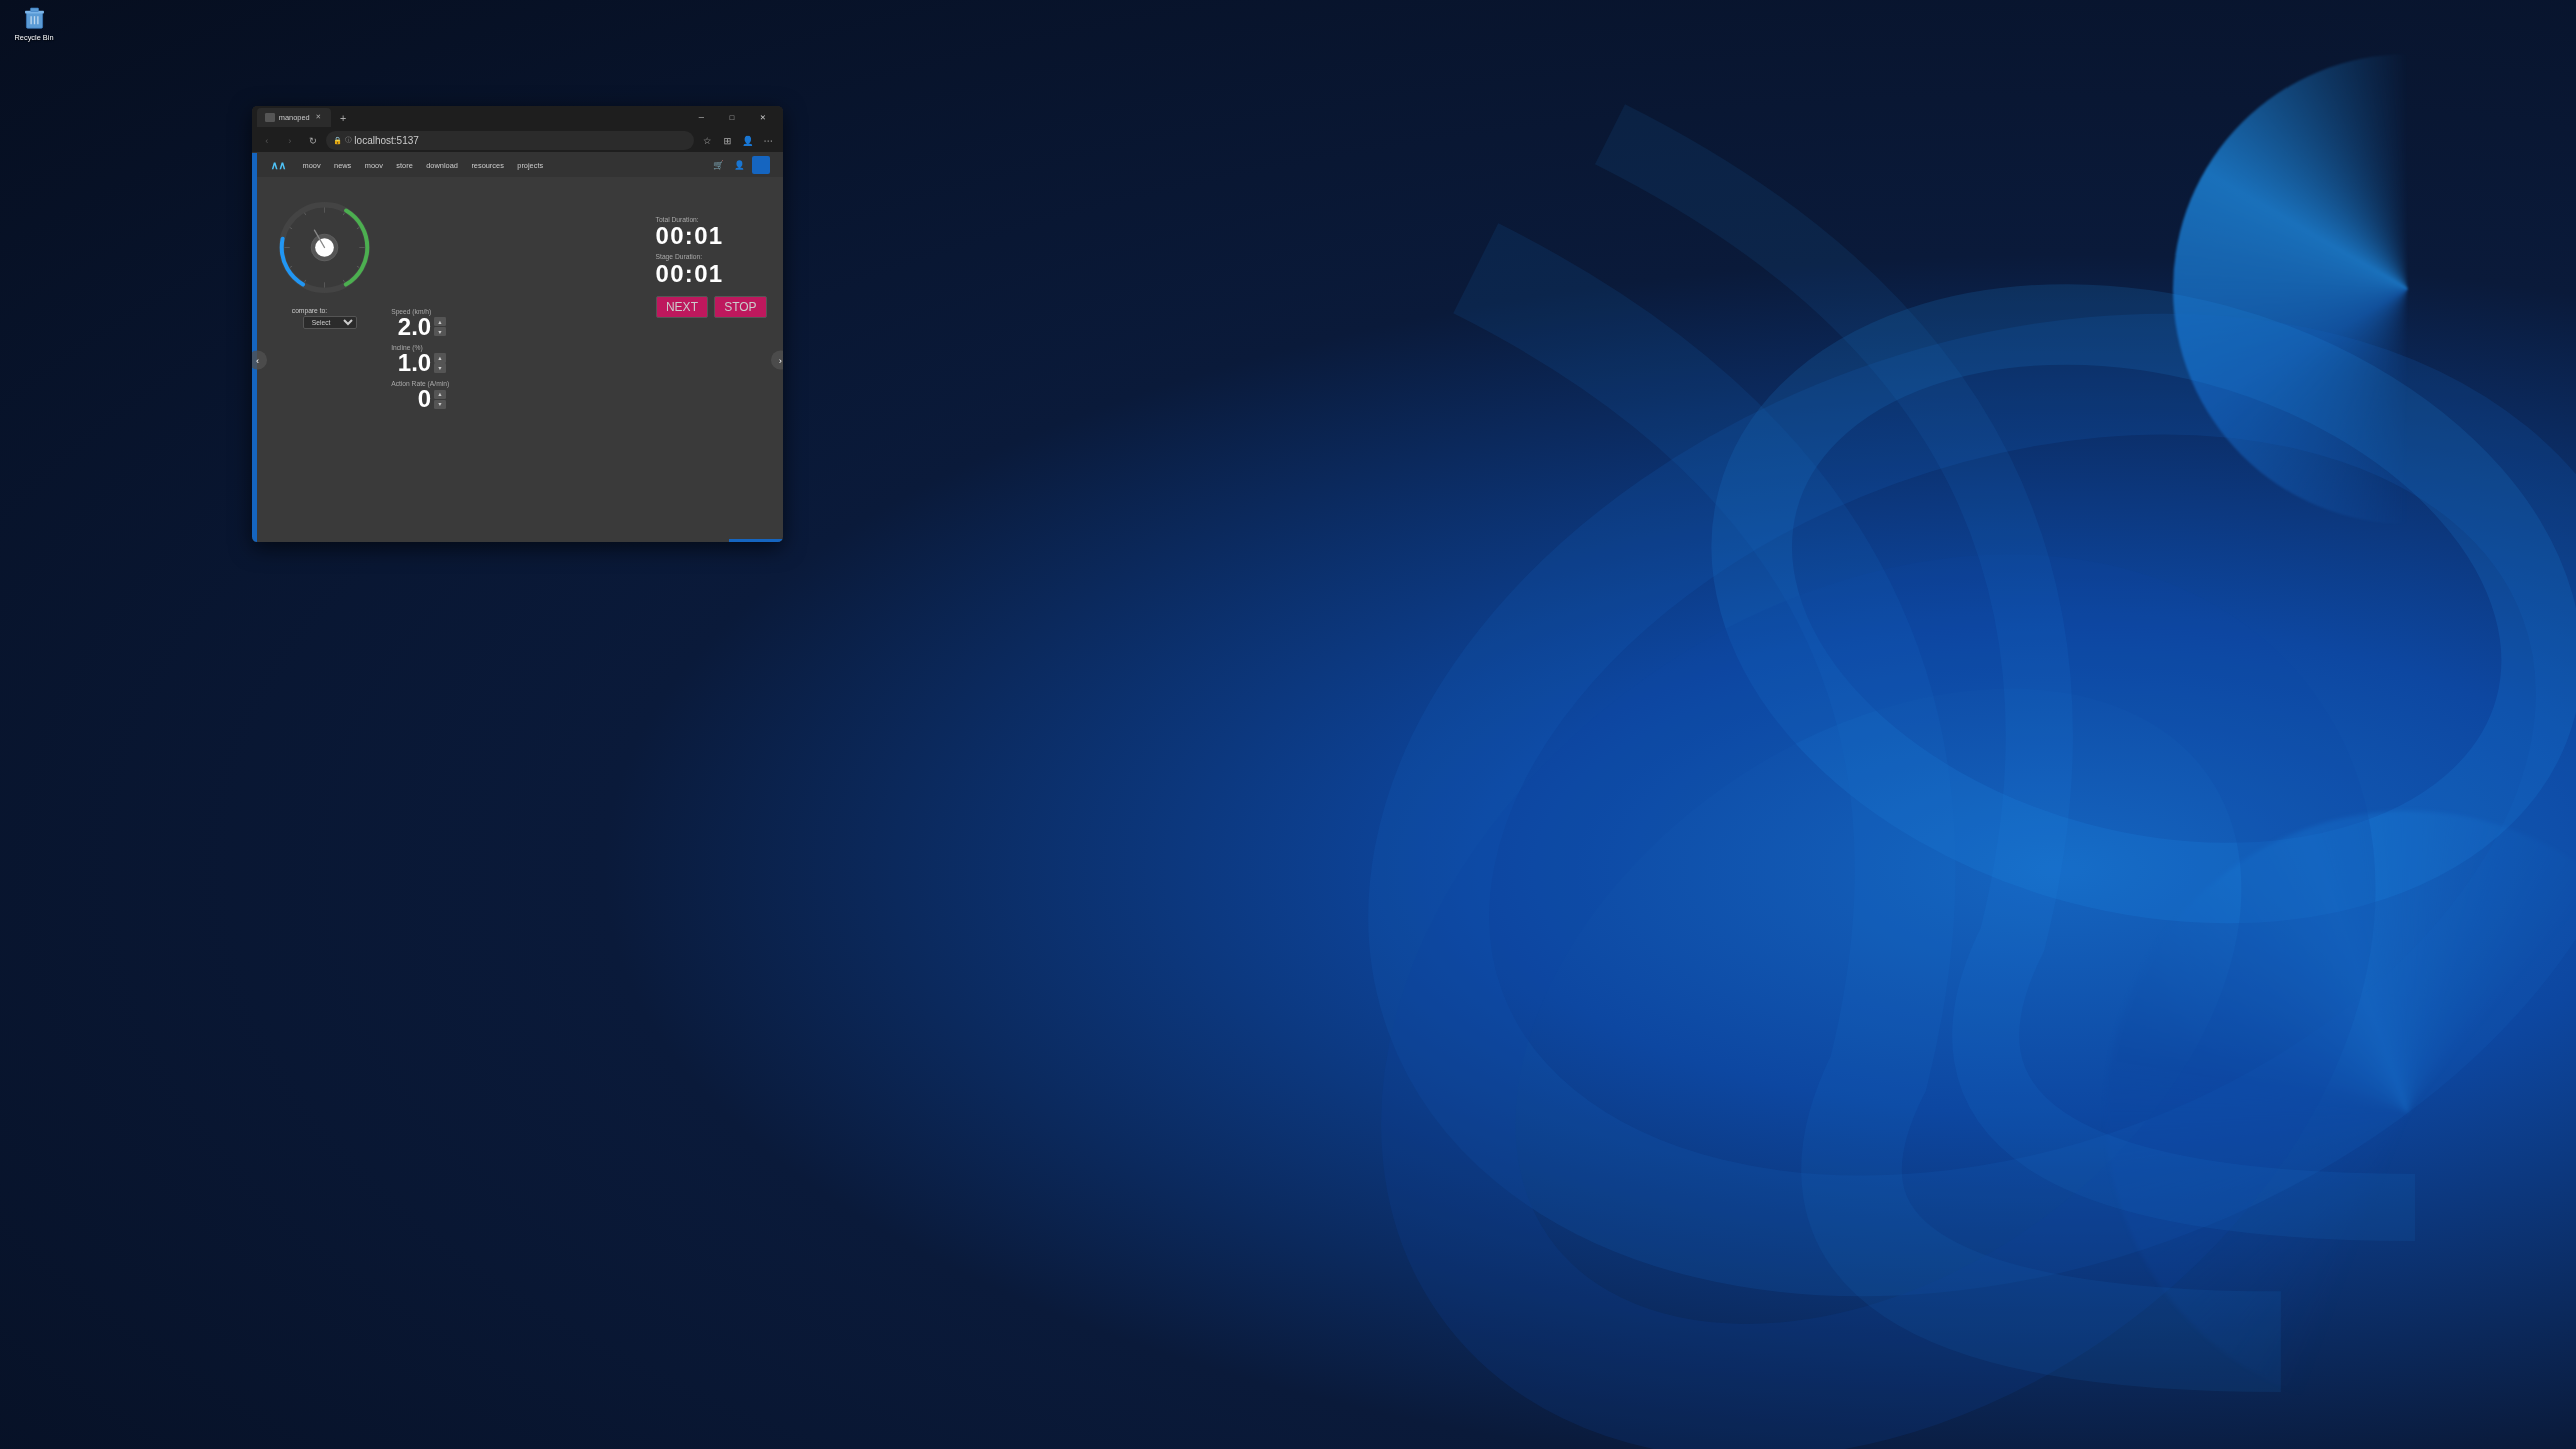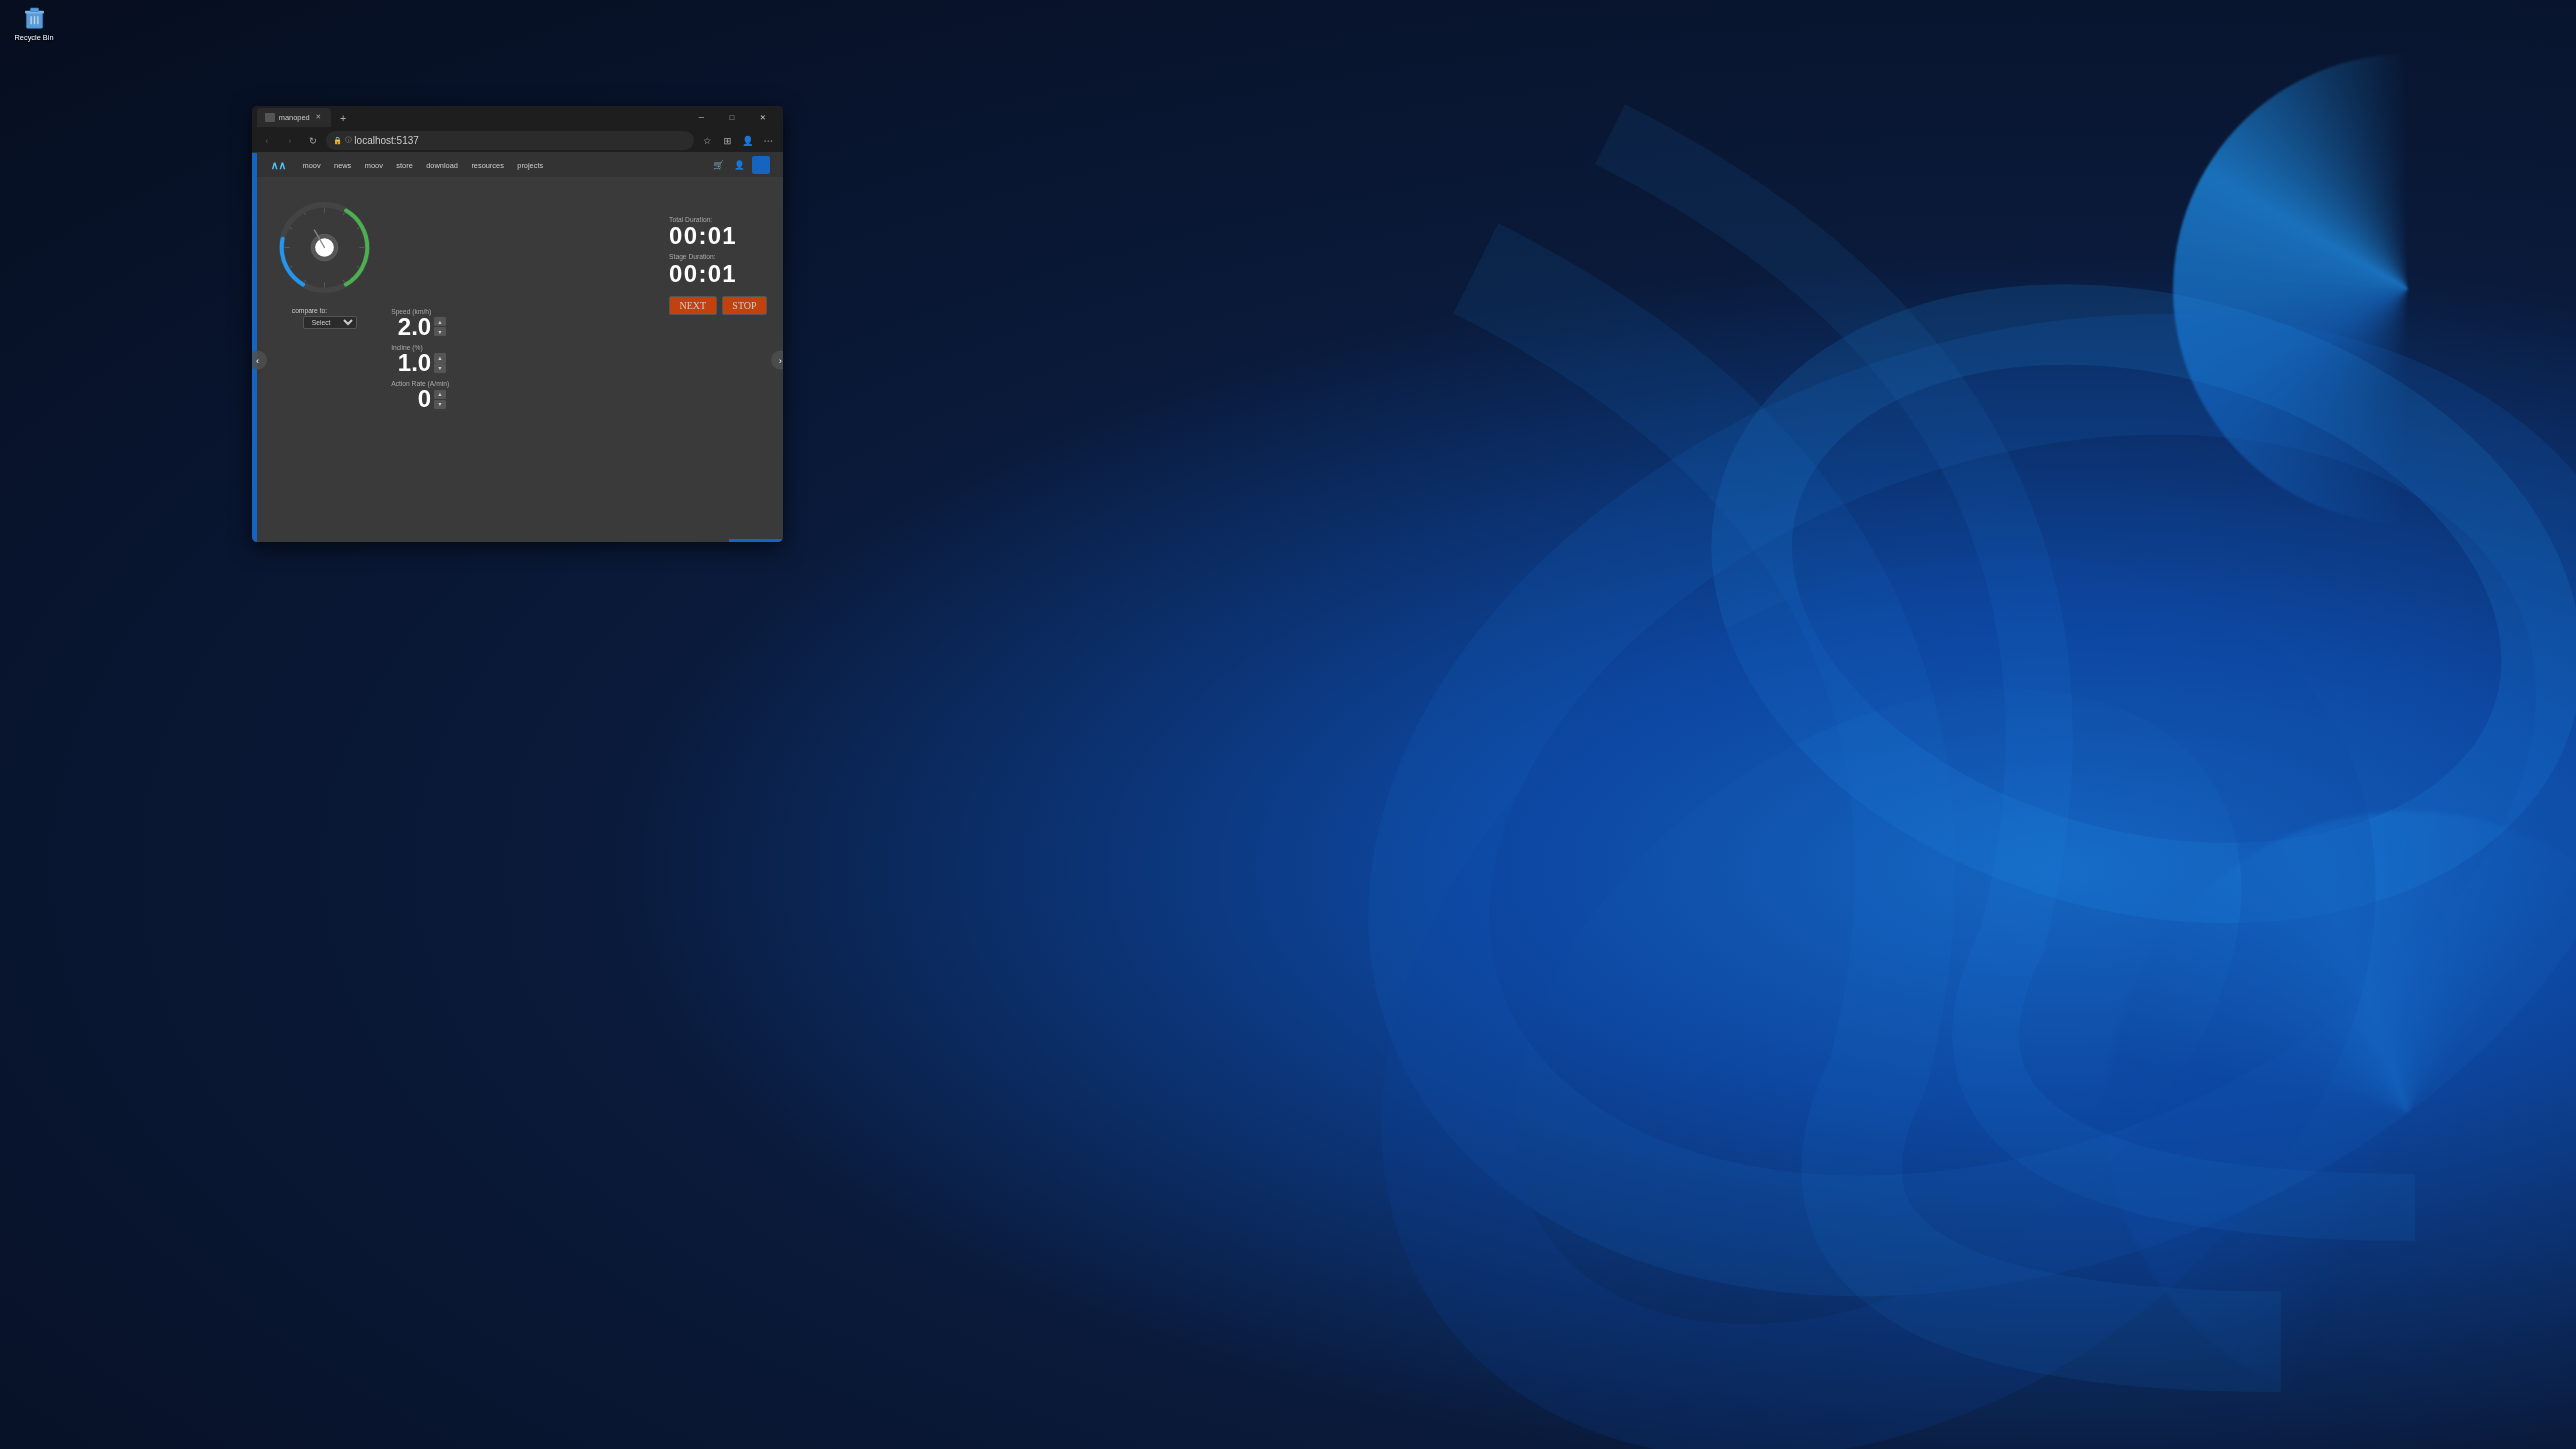--- a/index.html
+++ b/index.html
@@ -417,26 +417,25 @@
     
     .action-buttons {
       display: flex;
       gap: 5.4px;
       margin-top: 5.4px;
     }
 
     .action-btn {
       padding: 2.7px 9.4px;
       border-radius: 2px;
-      font-size: 10px;
+      font-size: 12px;
       cursor: pointer;
       border: 0.7px solid #555;
-      background: #c2410c;
-      color: #ccc;
-      font-family: Liberation Serif, serif;
+      background: #be185d;
+      color: #ccc;
     }
 
     
     .progress-bar-bottom {
       position: absolute;
       bottom: 0;
       right: 0;
       height: 2.7px;
       width: 54px;
       background: #1565c0;

